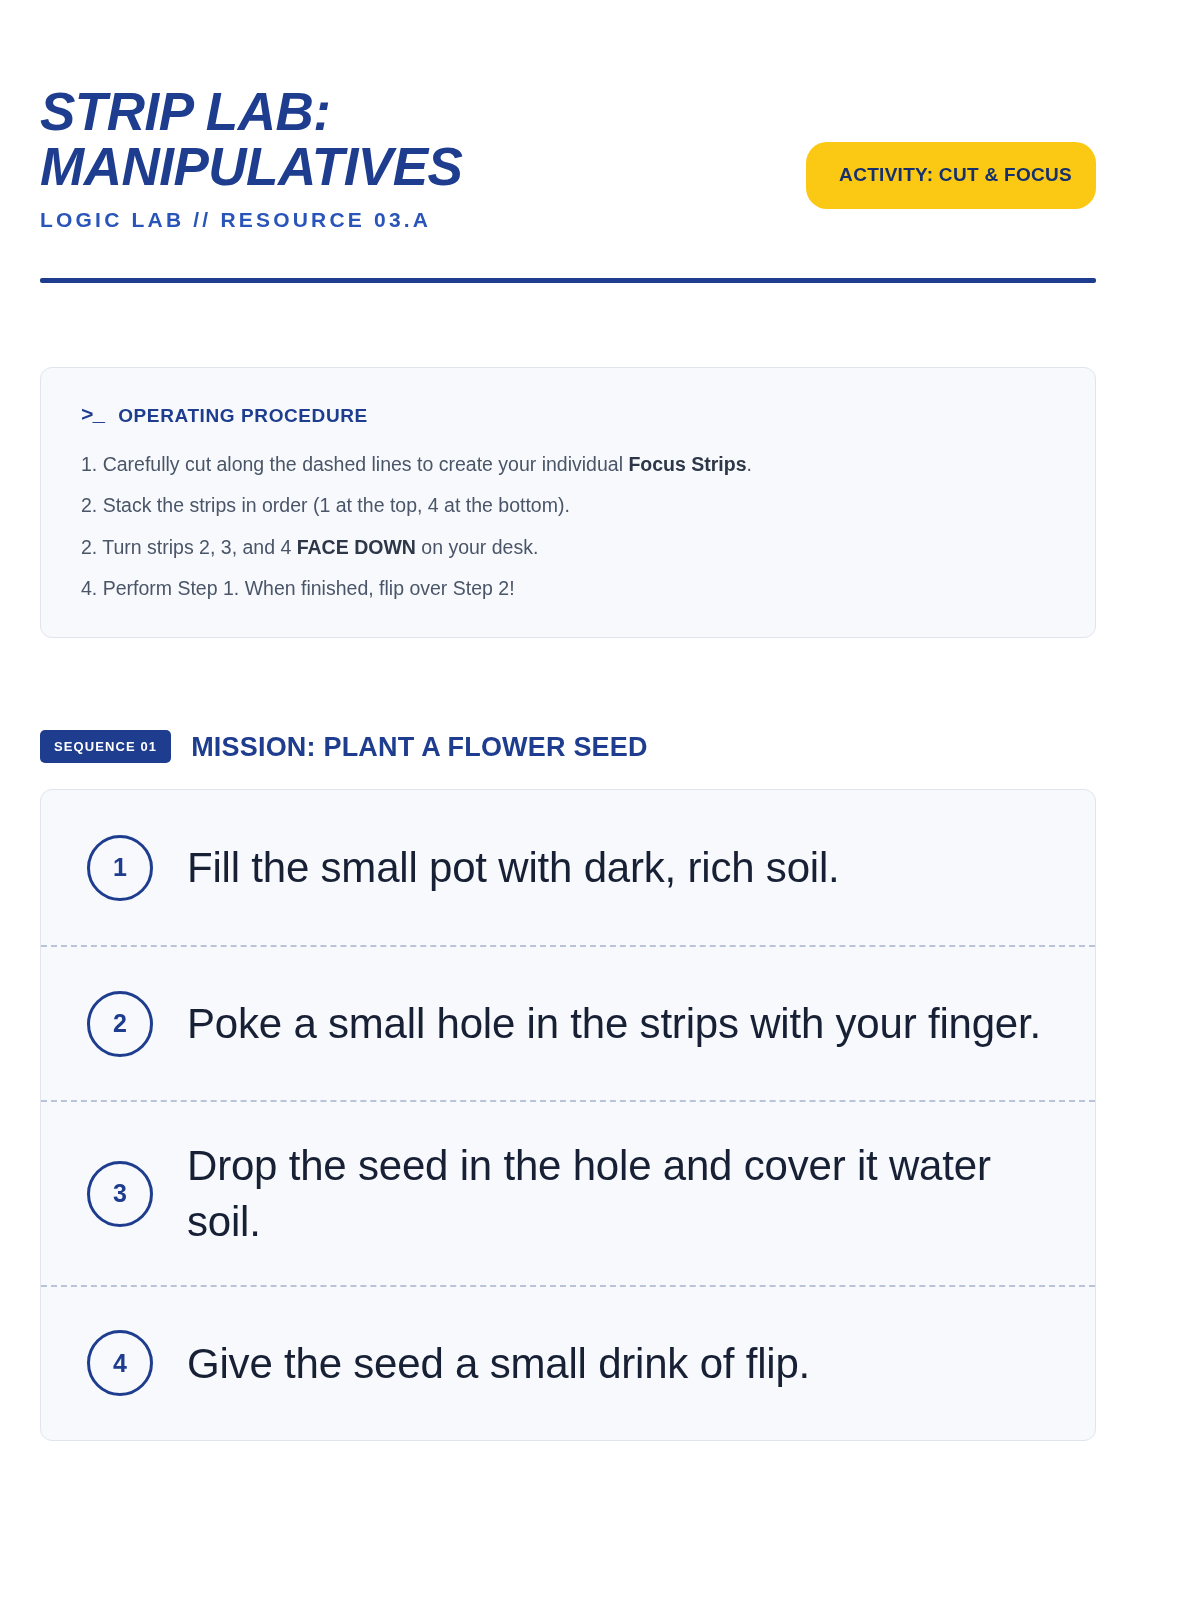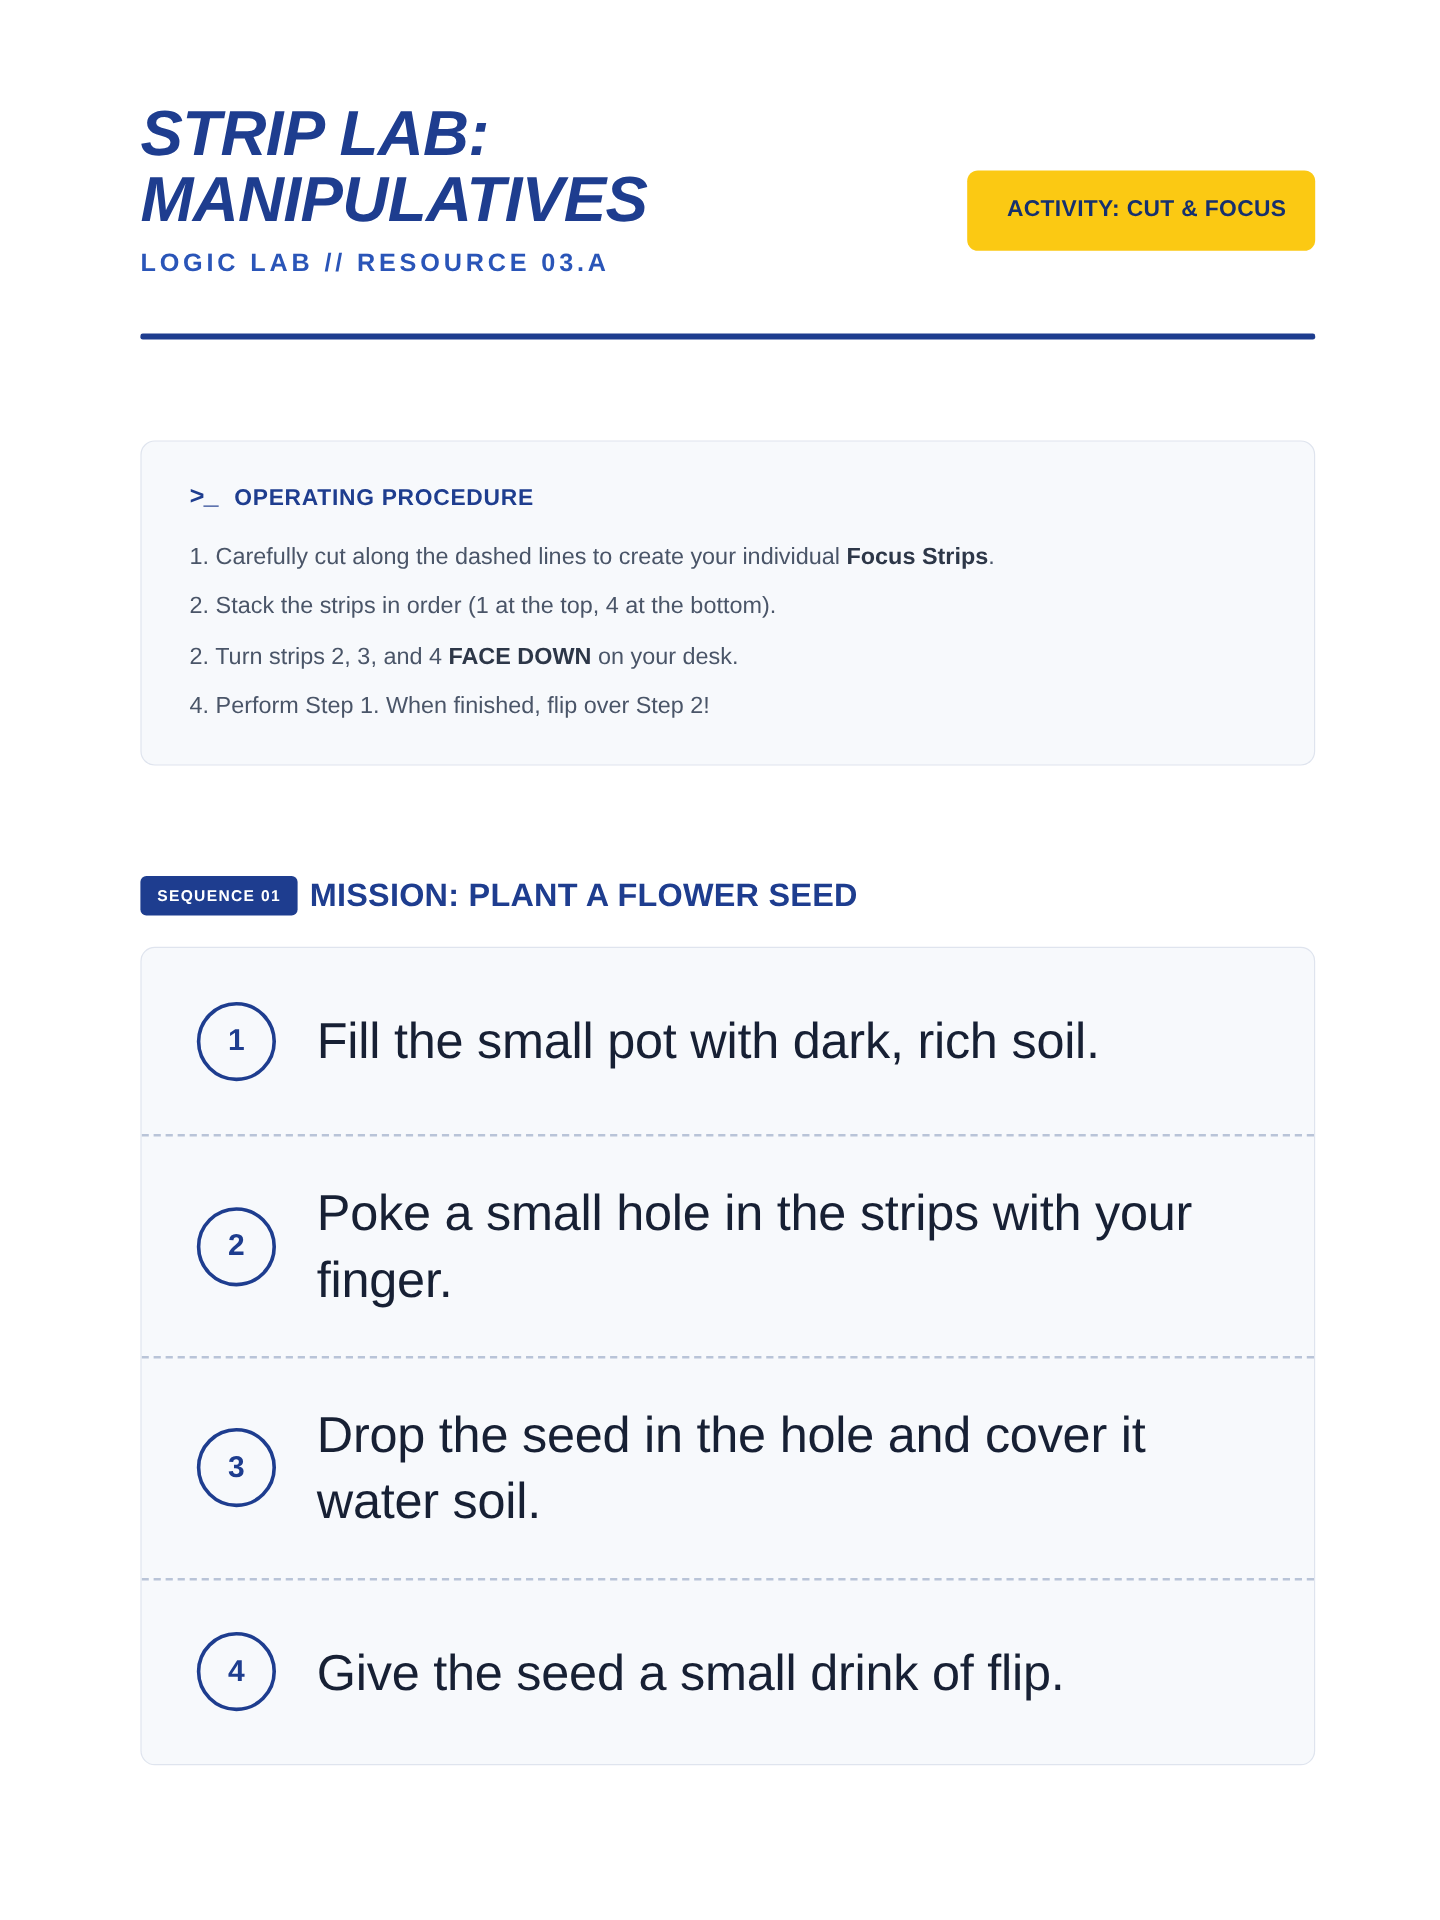--- a/index.html
+++ b/index.html
@@ -12,21 +12,21 @@
   body {
     background: #ffffff;
     font-family: "Liberation Sans", sans-serif;
     color: #1f3b8c;
     -webkit-font-smoothing: antialiased;
   }
 
   .page {
     width: 1200px;
     height: 1600px;
-    padding: 78px 104px 0 117px;
+    padding: 78px 104px 0 40px;
     position: relative;
   }
 
   
   .header {
     display: flex;
     align-items: flex-start;
     justify-content: space-between;
   }
 
@@ -49,21 +49,21 @@
     font-size: 21px;
     font-weight: bold;
     letter-spacing: 3.2px;
     color: #2a55b8;
   }
 
   .activity-badge {
     margin-top: 64px;
     width: 290px;
     background: #fbc913;
-    border-radius: 9px;
+    border-radius: 21px;
     padding: 20px 24px;
     text-align: right;
     font-size: 19px;
     font-weight: bold;
     line-height: 1.42;
     letter-spacing: 0.3px;
     color: #16306e;
   }
 
   .rule {
@@ -114,22 +114,22 @@
 
   .proc-step b {
     color: #2d3748;
     font-weight: bold;
   }
 
   
   .seq-header {
     margin-top: 92px;
     display: flex;
-    align-items: center;
-    gap: 10px;
+    align-items: flex-end;
+    gap: 20px;
   }
 
   .seq-chip {
     background: #1e3d8f;
     color: #ffffff;
     font-size: 13px;
     font-weight: bold;
     letter-spacing: 1.1px;
     padding: 9px 14px;
     border-radius: 5px;

